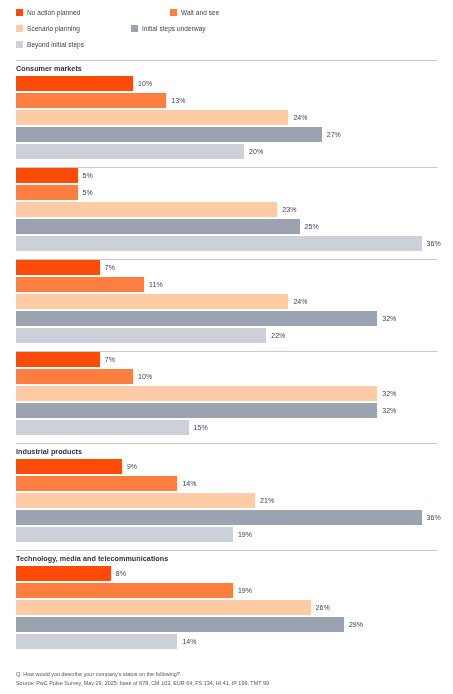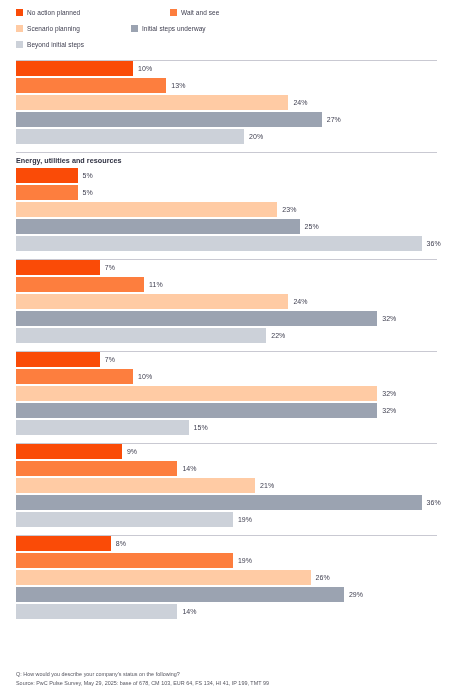--- a/index.html
+++ b/index.html
@@ -126,20 +126,21 @@
   </div>
   <div class="legend-item w5">
     <span class="legend-swatch" style="background: rgb(204, 209, 217);"></span>
     <span>Beyond initial steps</span>
   </div>
 </div>
 
 <div class="chart" id="chart-root">
     <div class="group">
       <div class="group-rule"></div>
+      <div class="group-title">Consumer markets</div>
       <div class="bars">
         <div class="bar-row">
           <div class="bar" style="background: rgb(250, 75, 7); width: 117px;"></div>
           <span class="bar-label">10%</span>
         </div>
         <div class="bar-row">
           <div class="bar" style="background: rgb(253, 126, 62); width: 150.3px;"></div>
           <span class="bar-label">13%</span>
         </div>
         <div class="bar-row">
@@ -151,21 +152,20 @@
           <span class="bar-label">27%</span>
         </div>
         <div class="bar-row">
           <div class="bar" style="background: rgb(204, 209, 217); width: 228px;"></div>
           <span class="bar-label">20%</span>
         </div>
       </div>
     </div>
     <div class="group">
       <div class="group-rule"></div>
-      <div class="group-title">Energy, utilities and resources</div>
       <div class="bars">
         <div class="bar-row">
           <div class="bar" style="background: rgb(250, 75, 7); width: 61.5px;"></div>
           <span class="bar-label">5%</span>
         </div>
         <div class="bar-row">
           <div class="bar" style="background: rgb(253, 126, 62); width: 61.5px;"></div>
           <span class="bar-label">5%</span>
         </div>
         <div class="bar-row">
@@ -227,20 +227,21 @@
           <span class="bar-label">32%</span>
         </div>
         <div class="bar-row">
           <div class="bar" style="background: rgb(204, 209, 217); width: 172.5px;"></div>
           <span class="bar-label">15%</span>
         </div>
       </div>
     </div>
     <div class="group">
       <div class="group-rule"></div>
+      <div class="group-title">Industrial products</div>
       <div class="bars">
         <div class="bar-row">
           <div class="bar" style="background: rgb(250, 75, 7); width: 105.9px;"></div>
           <span class="bar-label">9%</span>
         </div>
         <div class="bar-row">
           <div class="bar" style="background: rgb(253, 126, 62); width: 161.4px;"></div>
           <span class="bar-label">14%</span>
         </div>
         <div class="bar-row">
@@ -252,20 +253,21 @@
           <span class="bar-label">36%</span>
         </div>
         <div class="bar-row">
           <div class="bar" style="background: rgb(204, 209, 217); width: 216.9px;"></div>
           <span class="bar-label">19%</span>
         </div>
       </div>
     </div>
     <div class="group">
       <div class="group-rule"></div>
+      <div class="group-title">Technology, media and telecommunications</div>
       <div class="bars">
         <div class="bar-row">
           <div class="bar" style="background: rgb(250, 75, 7); width: 94.8px;"></div>
           <span class="bar-label">8%</span>
         </div>
         <div class="bar-row">
           <div class="bar" style="background: rgb(253, 126, 62); width: 216.9px;"></div>
           <span class="bar-label">19%</span>
         </div>
         <div class="bar-row">

